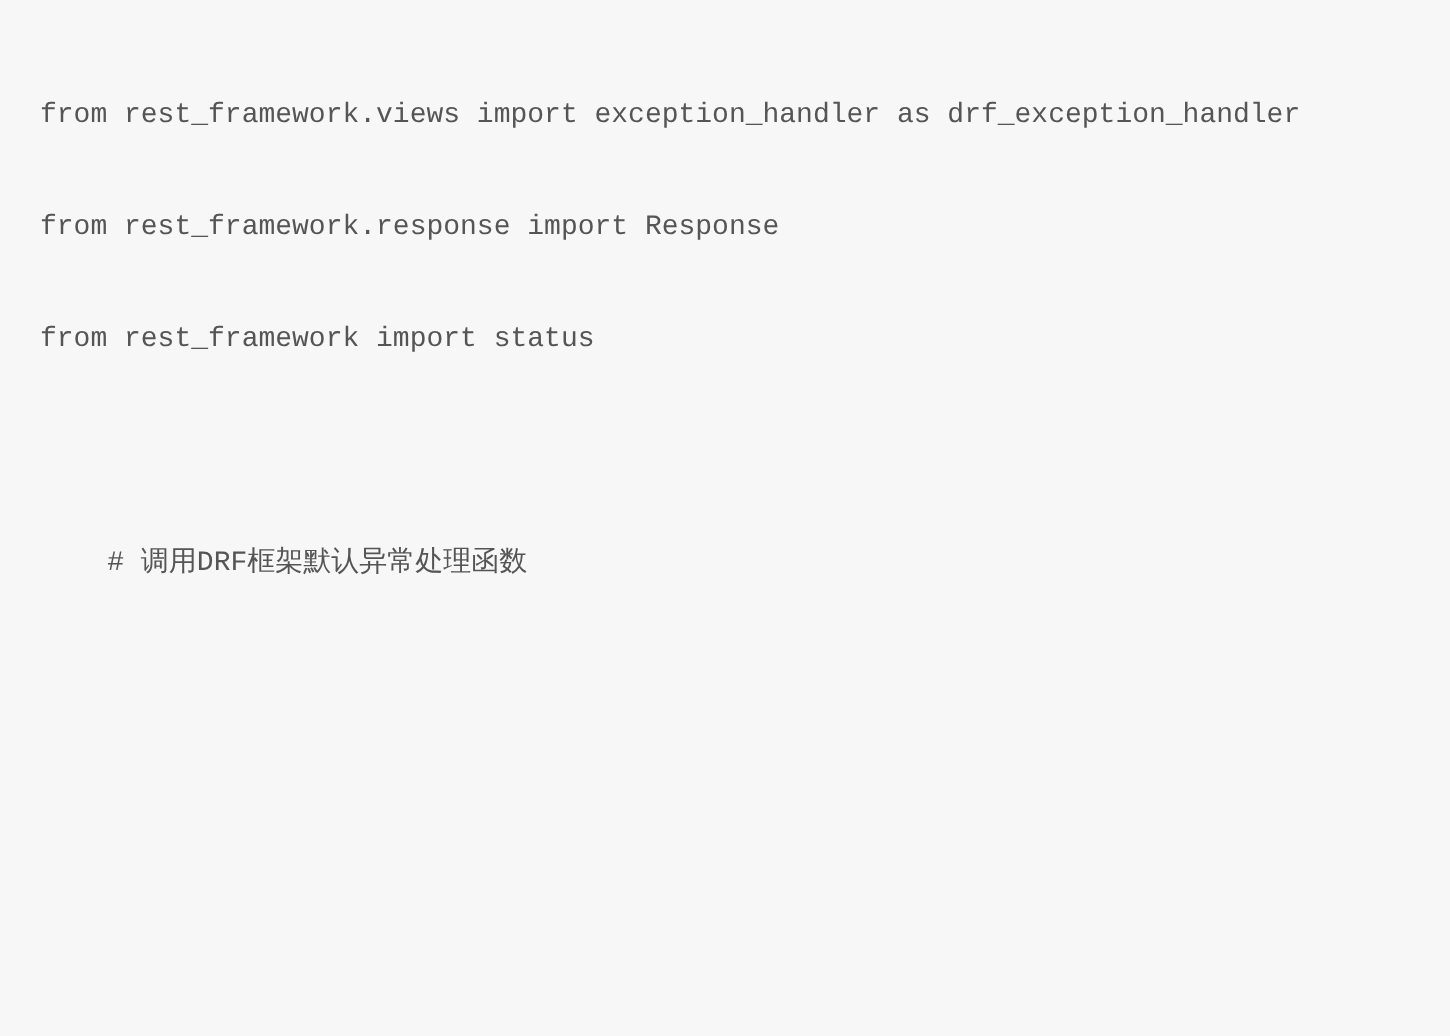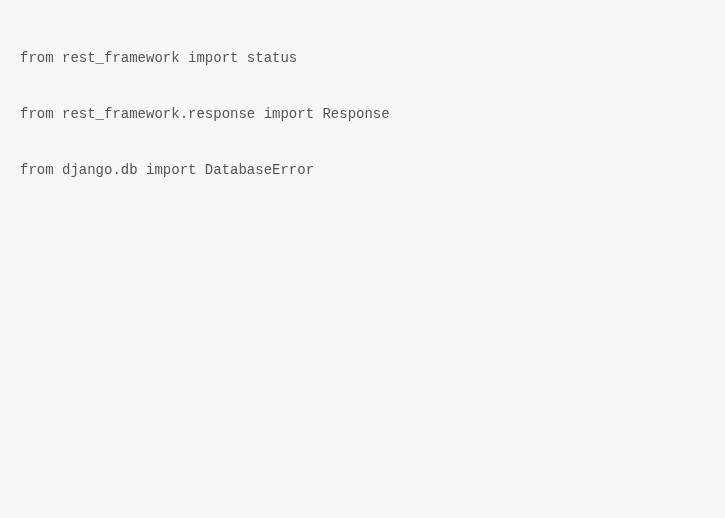--- a/index.html
+++ b/index.html
@@ -23,25 +23,26 @@
       word-wrap: break-word;
     }
     .line {
       display: block;
     }
   </style>
 </head>
 <body>
 
 <div class="code-block">
+<span class="line">from rest_framework.views import exception_handler as drf_exception_handler</span>
+<span class="line">from rest_framework.response import Response</span>
 <span class="line">from rest_framework import status</span>
-<span class="line">from rest_framework.response import Response</span>
-<span class="line">from django.db import DatabaseError</span>
 <span class="line"></span>
 <span class="line"></span>
+<span class="line">    # 调用DRF框架默认异常处理函数</span>
 <span class="line"></span>
 
 
 
 
 <span class="line"></span>
 
 </div>
 
 </body></html>

